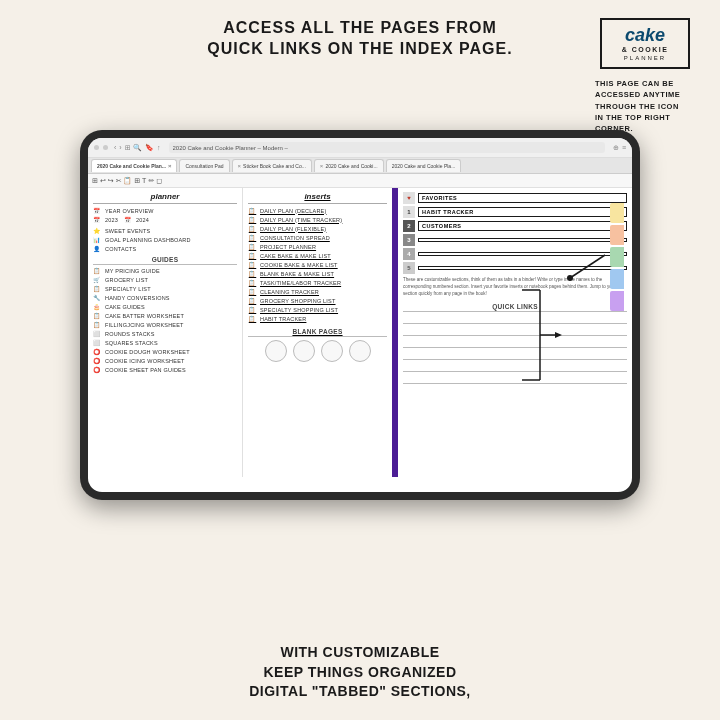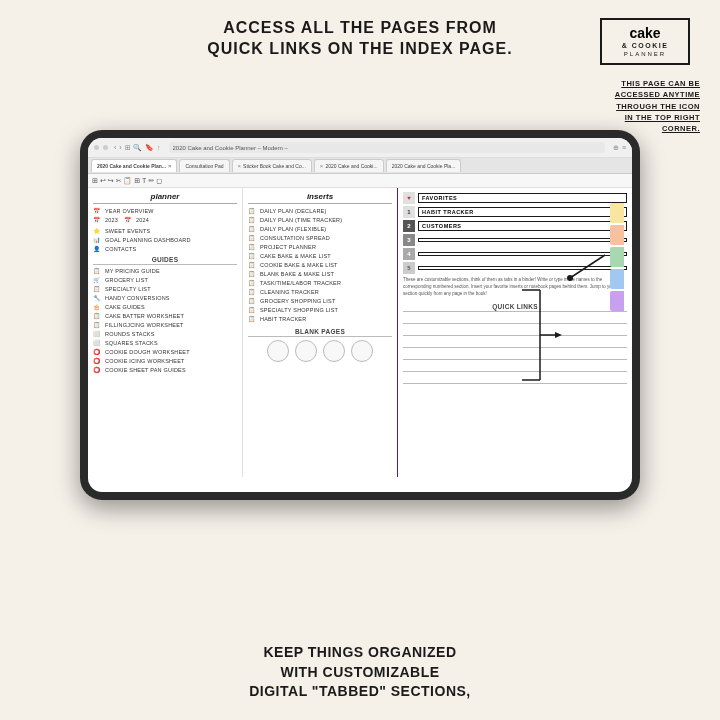--- a/index.html
+++ b/index.html
@@ -32,24 +32,25 @@
       color: #1a1a1a;
     }
     .brand-logo {
       border: 2px solid #1a1a1a;
       padding: 6px 8px;
       text-align: center;
       width: 90px;
       min-width: 90px;
     }
     .brand-logo .cake-text {
-      font-size: 14px;
+      font-size: 18px;
+      font-style: italic;
       font-weight: bold;
       line-height: 1;
-      color: #000000;
+      color: #0c4a6e;
     }
     .brand-logo .and-cookie {
       font-size: 7px;
       letter-spacing: 1.5px;
       text-transform: uppercase;
       color: #1a1a1a;
       line-height: 1.6;
       font-weight: bold;
     }
     .brand-logo .planner-text {
@@ -57,29 +58,28 @@
       letter-spacing: 2px;
       text-transform: uppercase;
       color: #1a1a1a;
     }
 
     
     .side-note {
       position: absolute;
       top: 78px;
       right: 20px;
-      text-align: right;
+      text-align: left;
       font-size: 7.5px;
       font-weight: bold;
       text-transform: uppercase;
       letter-spacing: 0.5px;
       line-height: 1.5;
       color: #1a1a1a;
       width: 105px;
-      text-decoration: underline;
     }
 
     
     .tablet-wrapper {
       position: absolute;
       top: 130px;
       left: 50%;
       transform: translateX(-50%);
       width: 560px;
       height: 370px;
@@ -200,23 +200,24 @@
 
     
     .col-planner {
       width: 155px;
       border-right: 1px solid #e0e0e0;
       padding: 4px 5px;
       overflow: hidden;
     }
     .col-inserts {
       width: 155px;
-      border-right: 1px solid #4c1d95;
+      border-right: 6px solid #4c1d95;
       padding: 4px 5px;
       overflow: hidden;
+      text-decoration: underline;
     }
     .col-sections {
       flex: 1;
       padding: 4px 5px;
       overflow: hidden;
     }
 
     .col-header {
       text-align: center;
       font-size: 8px;
@@ -656,16 +657,16 @@
 
   <line x1="522" y1="30" x2="540" y2="30" stroke="#1a1a1a" stroke-width="1.5"></line>
   <line x1="540" y1="30" x2="540" y2="120" stroke="#1a1a1a" stroke-width="1.5"></line>
   <line x1="540" y1="120" x2="522" y2="120" stroke="#1a1a1a" stroke-width="1.5"></line>
 
   <line x1="540" y1="75" x2="555" y2="75" stroke="#1a1a1a" stroke-width="1.5"></line>
   <polygon points="555,72 562,75 555,78" fill="#1a1a1a"></polygon>
 </svg>
 
 <div class="footer-area">
+  <p>WITH CUSTOMIZABLE</p>
   <p>KEEP THINGS ORGANIZED</p>
-  <p>WITH CUSTOMIZABLE</p>
   <p>DIGITAL "TABBED" SECTIONS,</p>
 </div>
 
 </body></html>

